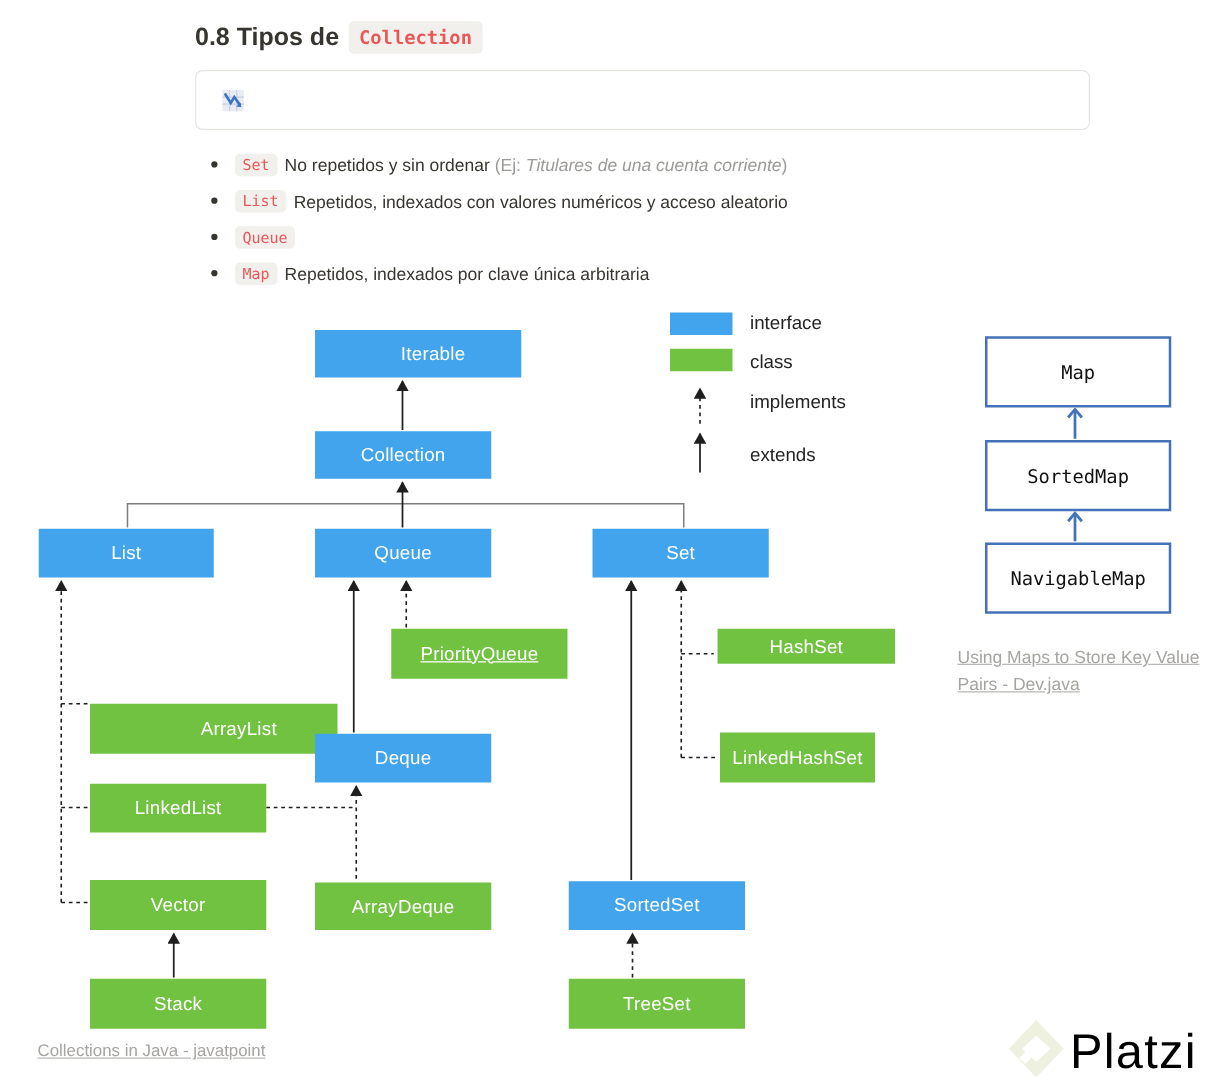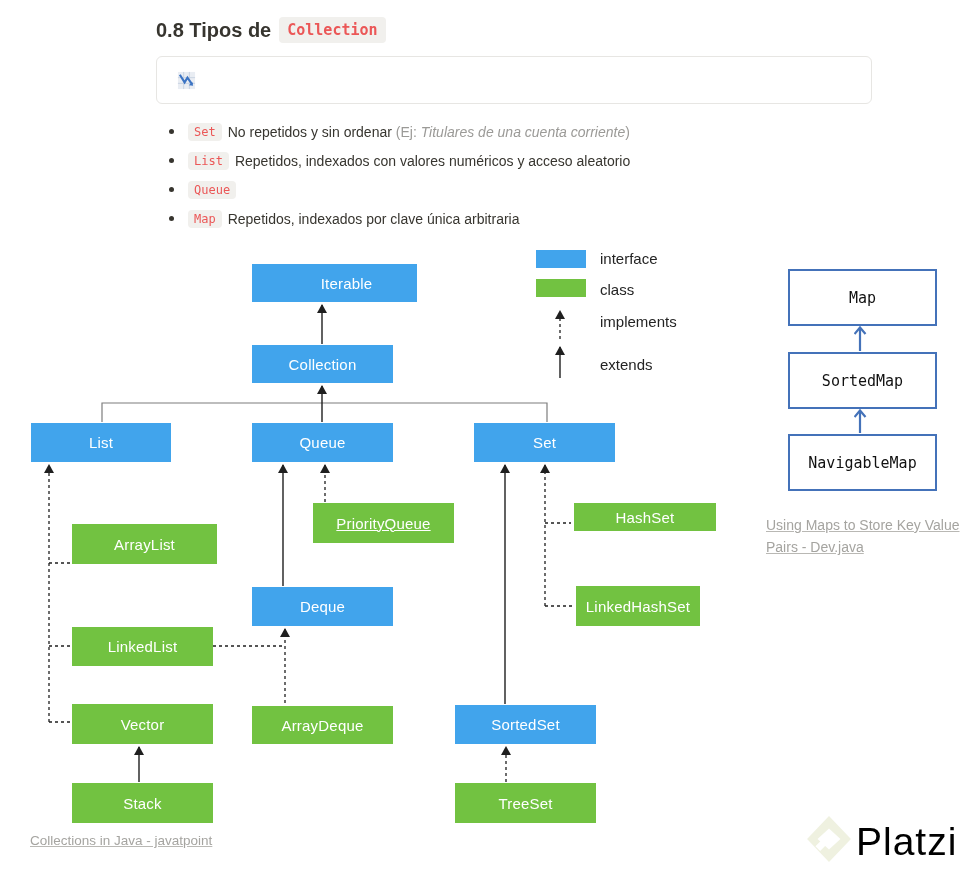--- a/index.html
+++ b/index.html
@@ -144,21 +144,21 @@
 <div class="legend-label" style="left:600px;top:313px;">implements</div>
 <div class="legend-label" style="left:600px;top:356px;">extends</div>
 
 <div class="node blue" style="left:252px;top:264px;width:141px;height:38px;padding-left:24px;">Iterable</div>
 <div class="node blue" style="left:252px;top:345px;width:141px;height:38px;">Collection</div>
 <div class="node blue" style="left:31px;top:423px;width:140px;height:39px;">List</div>
 <div class="node blue" style="left:252px;top:423px;width:141px;height:39px;">Queue</div>
 <div class="node blue" style="left:474px;top:423px;width:141px;height:39px;">Set</div>
 <div class="node green" style="left:313px;top:503px;width:141px;height:40px;text-decoration:underline;">PriorityQueue</div>
 <div class="node green" style="left:574px;top:503px;width:142px;height:28px;">HashSet</div>
-<div class="node green" style="left:72px;top:524px;width:145px;height:40px;">ArrayList</div>
+<div class="node green" style="left:72px;top:563px;width:158px;height:40px;padding-left:40px;">ArrayList</div>
 <div class="node blue" style="left:252px;top:587px;width:141px;height:39px;">Deque</div>
 <div class="node green" style="left:576px;top:586px;width:124px;height:40px;">LinkedHashSet</div>
 <div class="node green" style="left:72px;top:627px;width:141px;height:39px;">LinkedList</div>
 <div class="node green" style="left:72px;top:704px;width:141px;height:40px;">Vector</div>
 <div class="node green" style="left:252px;top:706px;width:141px;height:38px;">ArrayDeque</div>
 <div class="node blue" style="left:455px;top:705px;width:141px;height:39px;">SortedSet</div>
 <div class="node green" style="left:72px;top:783px;width:141px;height:40px;">Stack</div>
 <div class="node green" style="left:455px;top:783px;width:141px;height:40px;">TreeSet</div>
 
 <div class="mapnode" style="left:788px;top:269px;width:145px;height:53px;">Map</div>

